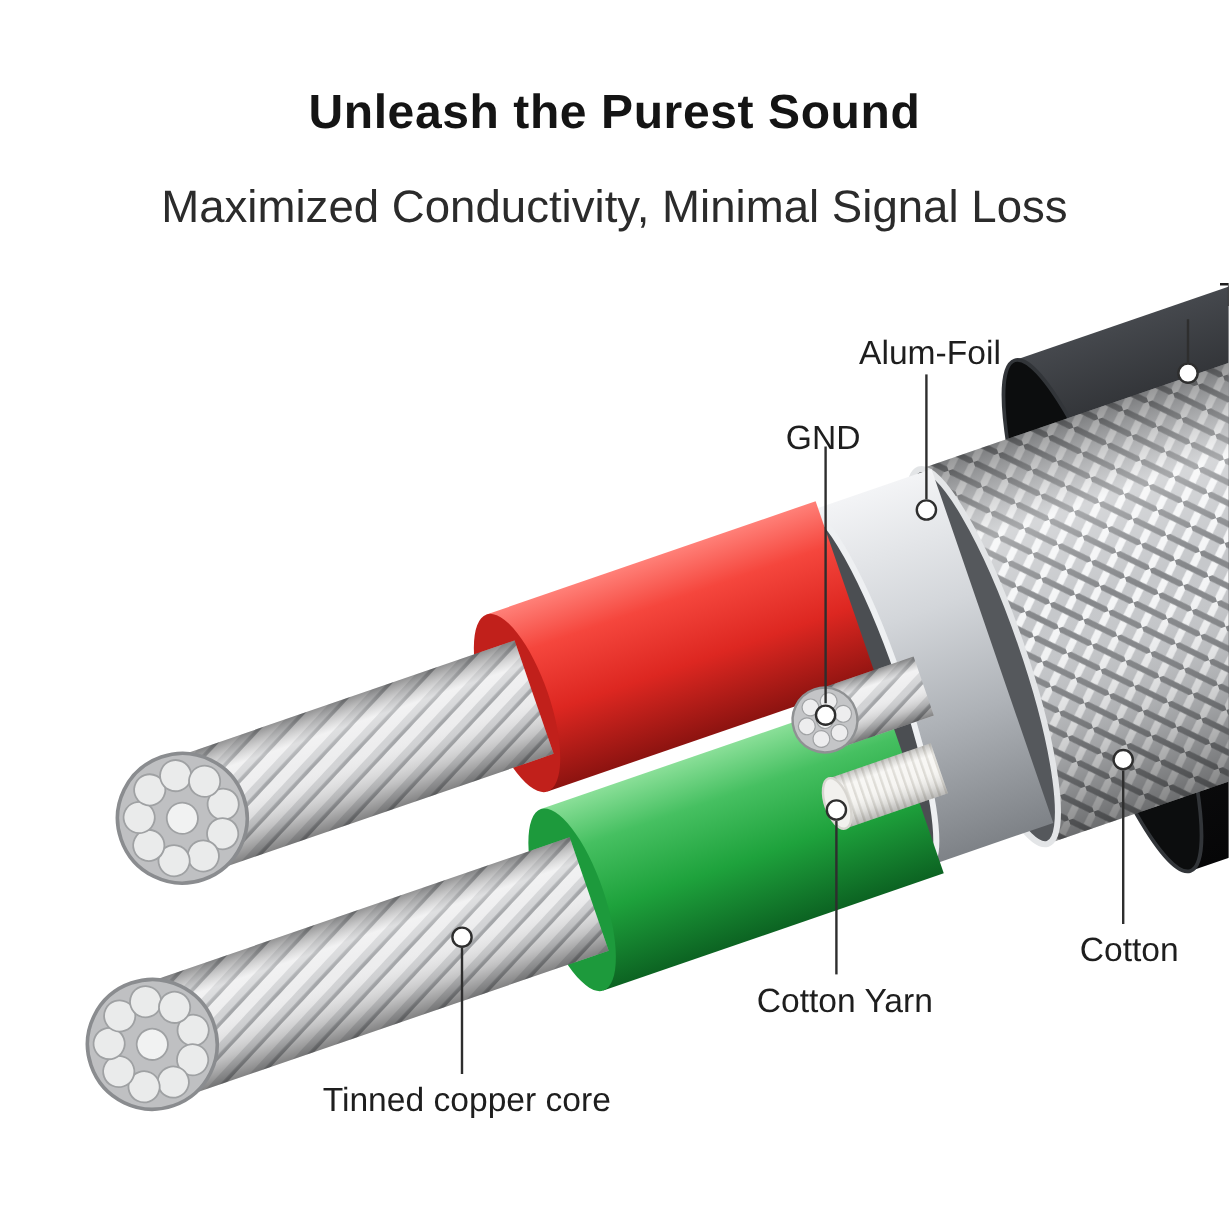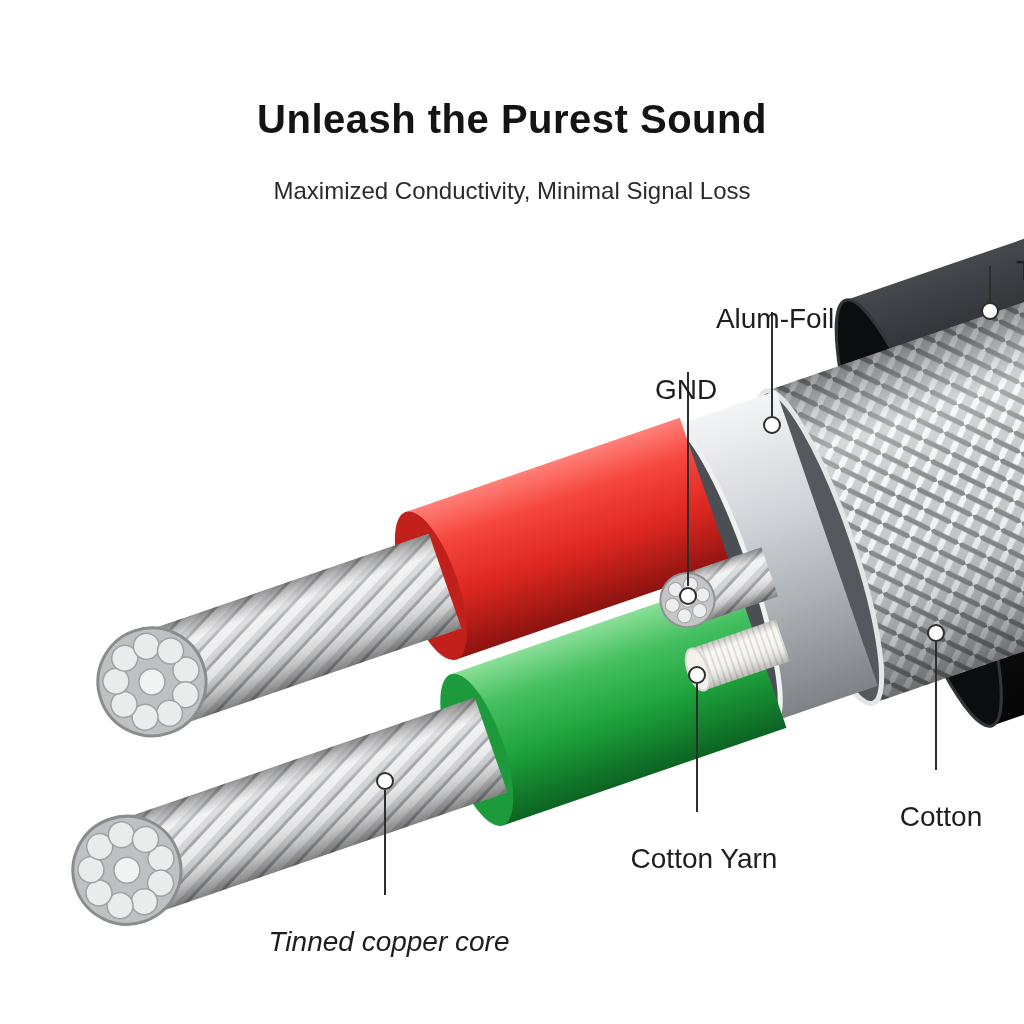--- a/index.html
+++ b/index.html
@@ -5,36 +5,36 @@
   html,body{margin:0;padding:0;background:#fff;}
   .canvas{
     position:relative;
     width:1024px;height:1024px;
     background:#ffffff;
     overflow:hidden;
     font-family:"Liberation Sans", sans-serif;
     color:#1a1a1a;
   }
   .illustration{position:absolute;left:0;top:0;width:1024px;height:1024px;}
-  .lbl{position:absolute;white-space:nowrap;margin-top:25px;}
+  .lbl{position:absolute;white-space:nowrap;}
   .title{
     left:512px;top:72px;transform:translateX(-50%);
     font-size:40px;font-weight:bold;letter-spacing:0.5px;color:#141414;
   }
   .subtitle{
     left:512px;top:152px;transform:translateX(-50%);
-    font-size:24px;font-weight:400;color:#2b2b2b;
+    font-size:38px;font-weight:400;color:#2b2b2b;
   }
   .callout-label{font-size:28px;font-weight:400;color:#1e1e1e;}
   .lbl-tpe{left:1016px;top:230px;text-align:right;}
   .lbl-alum{left:775px;top:278px;transform:translateX(-50%);}
   .lbl-gnd{left:686px;top:349px;transform:translateX(-50%);}
   .lbl-braid{left:941px;top:776px;transform:translateX(-50%);}
   .lbl-cotton{left:704px;top:818px;transform:translateX(-50%);}
-  .lbl-tinned{left:389px;top:901px;transform:translateX(-50%);font-style:italic;}
+  .lbl-tinned{left:389px;top:901px;transform:translateX(-50%);}
 </style>
 </head>
 <body>
 
 <div class="canvas">
 
   <svg class="illustration" viewBox="0 0 1024 1024" width="1024" height="1024">
     <defs>
       <linearGradient id="shade" x1="0" y1="0" x2="0" y2="1">
         <stop offset="0" stop-color="#000" stop-opacity="0.38"></stop>

